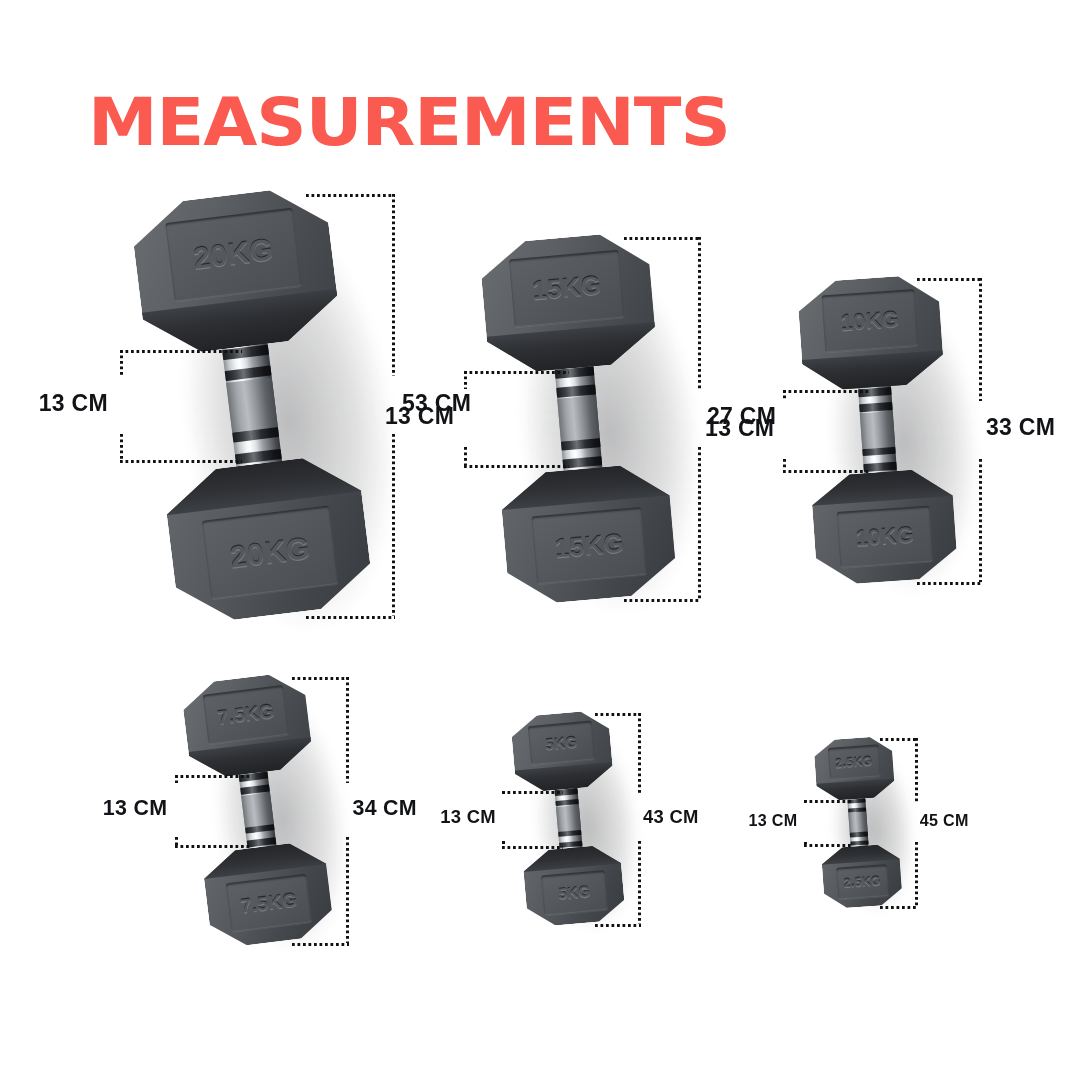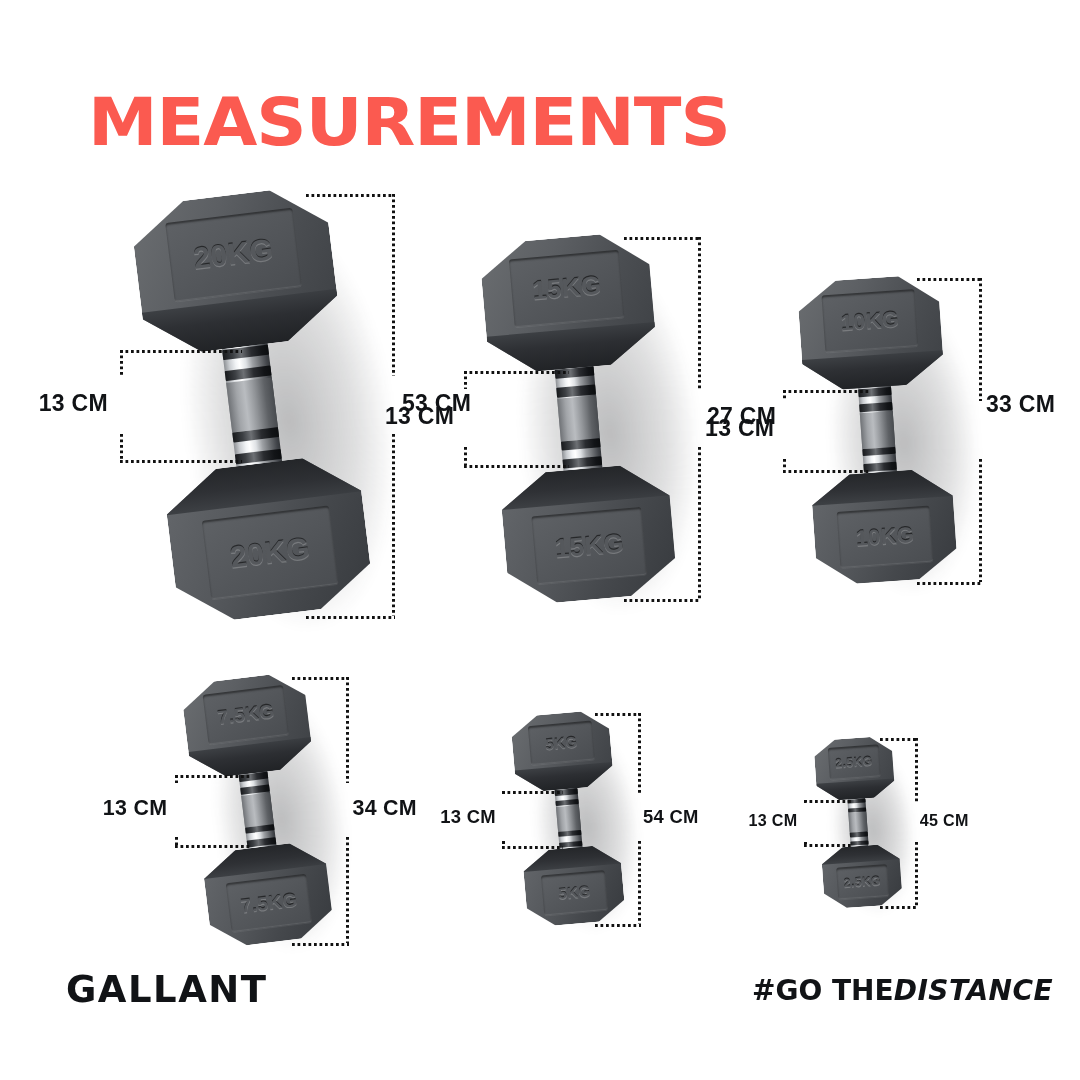--- a/index.html
+++ b/index.html
@@ -296,22 +296,20 @@
           <div class="hexhead lower" style="left: 0px; top: 108px; width: 78.4px; height: 60.8px;">
             <div class="bevel" style="top: 0px; height: 15.808px;"></div>
             <div class="plate" style="left: 13.6px; width: 51.2px; height: 31.616px; top: 20.064px;">
               <div class="kg" style="font-size: 12px;">2.5KG</div>
             </div>
           </div>
         </div>
       </div>
     </div>
 
-  <div class="brand">GALLANT</div>
-  <div class="tagline"><span>#GO THE</span><span class="ital">DISTANCE</span></div>
 
 <div class="dotv" style="left: 392px; top: 194px; height: 182.25px;"></div>
     <div class="dotv" style="left: 392px; top: 433.75px; height: 182.25px;"></div>
     <div class="doth" style="top: 194px; left: 305.76px; width: 89.24px;"></div>
     <div class="doth" style="top: 616px; left: 305.76px; width: 89.24px;"></div>
     <div class="dim" style="font-size: 23px; top: 389.82px; left: 402px;">53 CM</div>
     <div class="dotv" style="left: 120px; top: 350px; height: 26.25px;"></div>
     <div class="dotv" style="left: 120px; top: 433.75px; height: 26.25px;"></div>
     <div class="doth" style="top: 350px; left: 120px; width: 121.52px;"></div>
     <div class="doth" style="top: 460px; left: 120px; width: 121.52px;"></div>
@@ -323,41 +321,41 @@
     <div class="dim" style="font-size: 23px; top: 402.82px; left: 707px;">27 CM</div>
     <div class="dotv" style="left: 464.48px; top: 370.7px; height: 18.55px;"></div>
     <div class="dotv" style="left: 464.48px; top: 446.75px; height: 18.55px;"></div>
     <div class="doth" style="top: 370.7px; left: 464.48px; width: 104.507px;"></div>
     <div class="doth" style="top: 465.3px; left: 464.48px; width: 104.507px;"></div>
     <div class="dim" style="font-size: 23px; top: 402.82px; left: 0px; width: 454.16px; text-align: right;">13 CM</div>
     <div class="dotv" style="left: 978.8px; top: 278.08px; height: 123.17px;"></div>
     <div class="dotv" style="left: 978.8px; top: 458.75px; height: 123.17px;"></div>
     <div class="doth" style="top: 278.08px; left: 916.707px; width: 65.0928px;"></div>
     <div class="doth" style="top: 581.92px; left: 916.707px; width: 65.0928px;"></div>
-    <div class="dim" style="font-size: 23px; top: 391px; left: 986px;">33 CM</div>
+    <div class="dim" style="font-size: 23px; top: 414px; left: 986px;">33 CM</div>
     <div class="dotv" style="left: 782.96px; top: 390.4px; height: 10.85px;"></div>
     <div class="dotv" style="left: 782.96px; top: 458.75px; height: 10.85px;"></div>
     <div class="doth" style="top: 390.4px; left: 782.96px; width: 87.4944px;"></div>
     <div class="doth" style="top: 469.6px; left: 782.96px; width: 87.4944px;"></div>
     <div class="dim" style="font-size: 23px; top: 414.82px; left: 0px; width: 774.32px; text-align: right;">13 CM</div>
     <div class="dotv" style="left: 346.2px; top: 677.07px; height: 106.192px;"></div>
     <div class="dotv" style="left: 346.2px; top: 836.737px; height: 106.192px;"></div>
     <div class="doth" style="top: 677.07px; left: 291.869px; width: 57.3312px;"></div>
     <div class="doth" style="top: 942.93px; left: 291.869px; width: 57.3312px;"></div>
     <div class="dim" style="font-size: 21.39px; top: 795.883px; left: 352.5px;">34 CM</div>
     <div class="dotv" style="left: 174.84px; top: 775.35px; height: 7.9125px;"></div>
     <div class="dotv" style="left: 174.84px; top: 836.737px; height: 7.9125px;"></div>
     <div class="doth" style="top: 775.35px; left: 174.84px; width: 76.5576px;"></div>
     <div class="doth" style="top: 844.65px; left: 174.84px; width: 76.5576px;"></div>
     <div class="dim" style="font-size: 21.39px; top: 795.883px; left: 0px; width: 167.28px; text-align: right;">13 CM</div>
     <div class="dotv" style="left: 638px; top: 712.5px; height: 82.5px;"></div>
     <div class="dotv" style="left: 638px; top: 841px; height: 82.5px;"></div>
     <div class="doth" style="top: 712.5px; left: 594.88px; width: 46.12px;"></div>
     <div class="doth" style="top: 923.5px; left: 594.88px; width: 46.12px;"></div>
-    <div class="dim" style="font-size: 18.4px; top: 805.856px; left: 643px;">54 CM</div>
+    <div class="dim" style="font-size: 18.4px; top: 805.856px; left: 643px;">43 CM</div>
     <div class="dotv" style="left: 502px; top: 790.5px; height: 4.5px;"></div>
     <div class="dotv" style="left: 502px; top: 841px; height: 4.5px;"></div>
     <div class="doth" style="top: 790.5px; left: 502px; width: 60.76px;"></div>
     <div class="doth" style="top: 845.5px; left: 502px; width: 60.76px;"></div>
     <div class="dim" style="font-size: 18.4px; top: 805.856px; left: 0px; width: 496px; text-align: right;">13 CM</div>
     <div class="dotv" style="left: 914.84px; top: 737.6px; height: 64.275px;"></div>
     <div class="dotv" style="left: 914.84px; top: 842.125px; height: 64.275px;"></div>
     <div class="doth" style="top: 737.6px; left: 880.344px; width: 37.496px;"></div>
     <div class="doth" style="top: 906.4px; left: 880.344px; width: 37.496px;"></div>
     <div class="dim" style="font-size: 16.1px; top: 811.374px; left: 919.84px;">45 CM</div>

